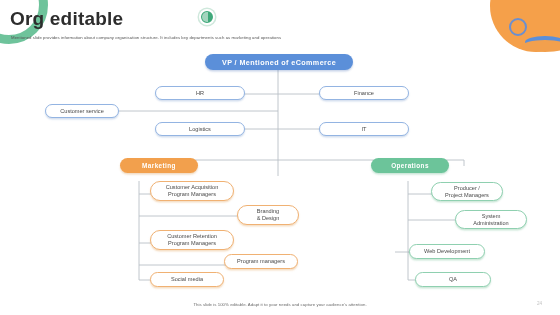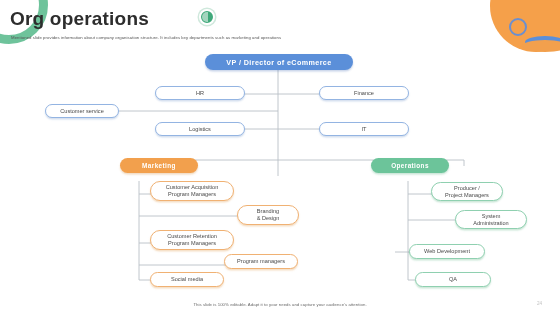--- a/index.html
+++ b/index.html
@@ -181,21 +181,21 @@
 
 <div class="slide">
 
   <div class="deco-green-arc"></div>
   <div class="deco-orange-quarter"></div>
   <div class="deco-blue-blob"></div>
   <div class="deco-orange-blob"></div>
   <div class="deco-blue-ring"></div>
   <div class="deco-green-dot"></div>
 
-  <div class="title">Org operations</div>
+  <div class="title">Org editable</div>
   <div class="subtitle">Mentioned slide provides information about company organisation structure. It includes key departments such as marketing and operations</div>
 
   <div class="chart">
 
     <svg class="svg-lines" viewBox="0 0 560 250" preserveAspectRatio="none">
       <g stroke="#b9bfc6" stroke-width="0.9" fill="none">
 
         <line x1="278" y1="24" x2="278" y2="130"></line>
 
         <line x1="222" y1="48" x2="334" y2="48"></line>
@@ -217,21 +217,21 @@
 
         <line x1="408" y1="135" x2="408" y2="234"></line>
         <line x1="408" y1="148" x2="437" y2="148"></line>
         <line x1="408" y1="174" x2="458" y2="174"></line>
         <line x1="408" y1="206" x2="410" y2="206"></line>
         <line x1="408" y1="234" x2="420" y2="234"></line>
         <line x1="395" y1="206" x2="412" y2="206"></line>
       </g>
     </svg>
 
-    <div class="node root" style="left:205px; top:8px; width:148px; height:16px;">VP / Director of eCommerce</div>
+    <div class="node root" style="left:205px; top:8px; width:148px; height:16px;">VP / Mentioned of eCommerce</div>
 
     <div class="node blue" style="left:155px; top:40px; width:90px; height:14px;">HR</div>
     <div class="node blue" style="left:319px; top:40px; width:90px; height:14px;">Finance</div>
     <div class="node blue" style="left:155px; top:76px; width:90px; height:14px;">Logistics</div>
     <div class="node blue" style="left:319px; top:76px; width:90px; height:14px;">IT</div>
 
     <div class="node blue" style="left:45px; top:58px; width:74px; height:14px;">Customer service</div>
 
     <div class="node marketing-hdr" style="left:120px; top:112px; width:78px; height:15px;">Marketing</div>
     <div class="node operations-hdr" style="left:371px; top:112px; width:78px; height:15px;">Operations</div>

